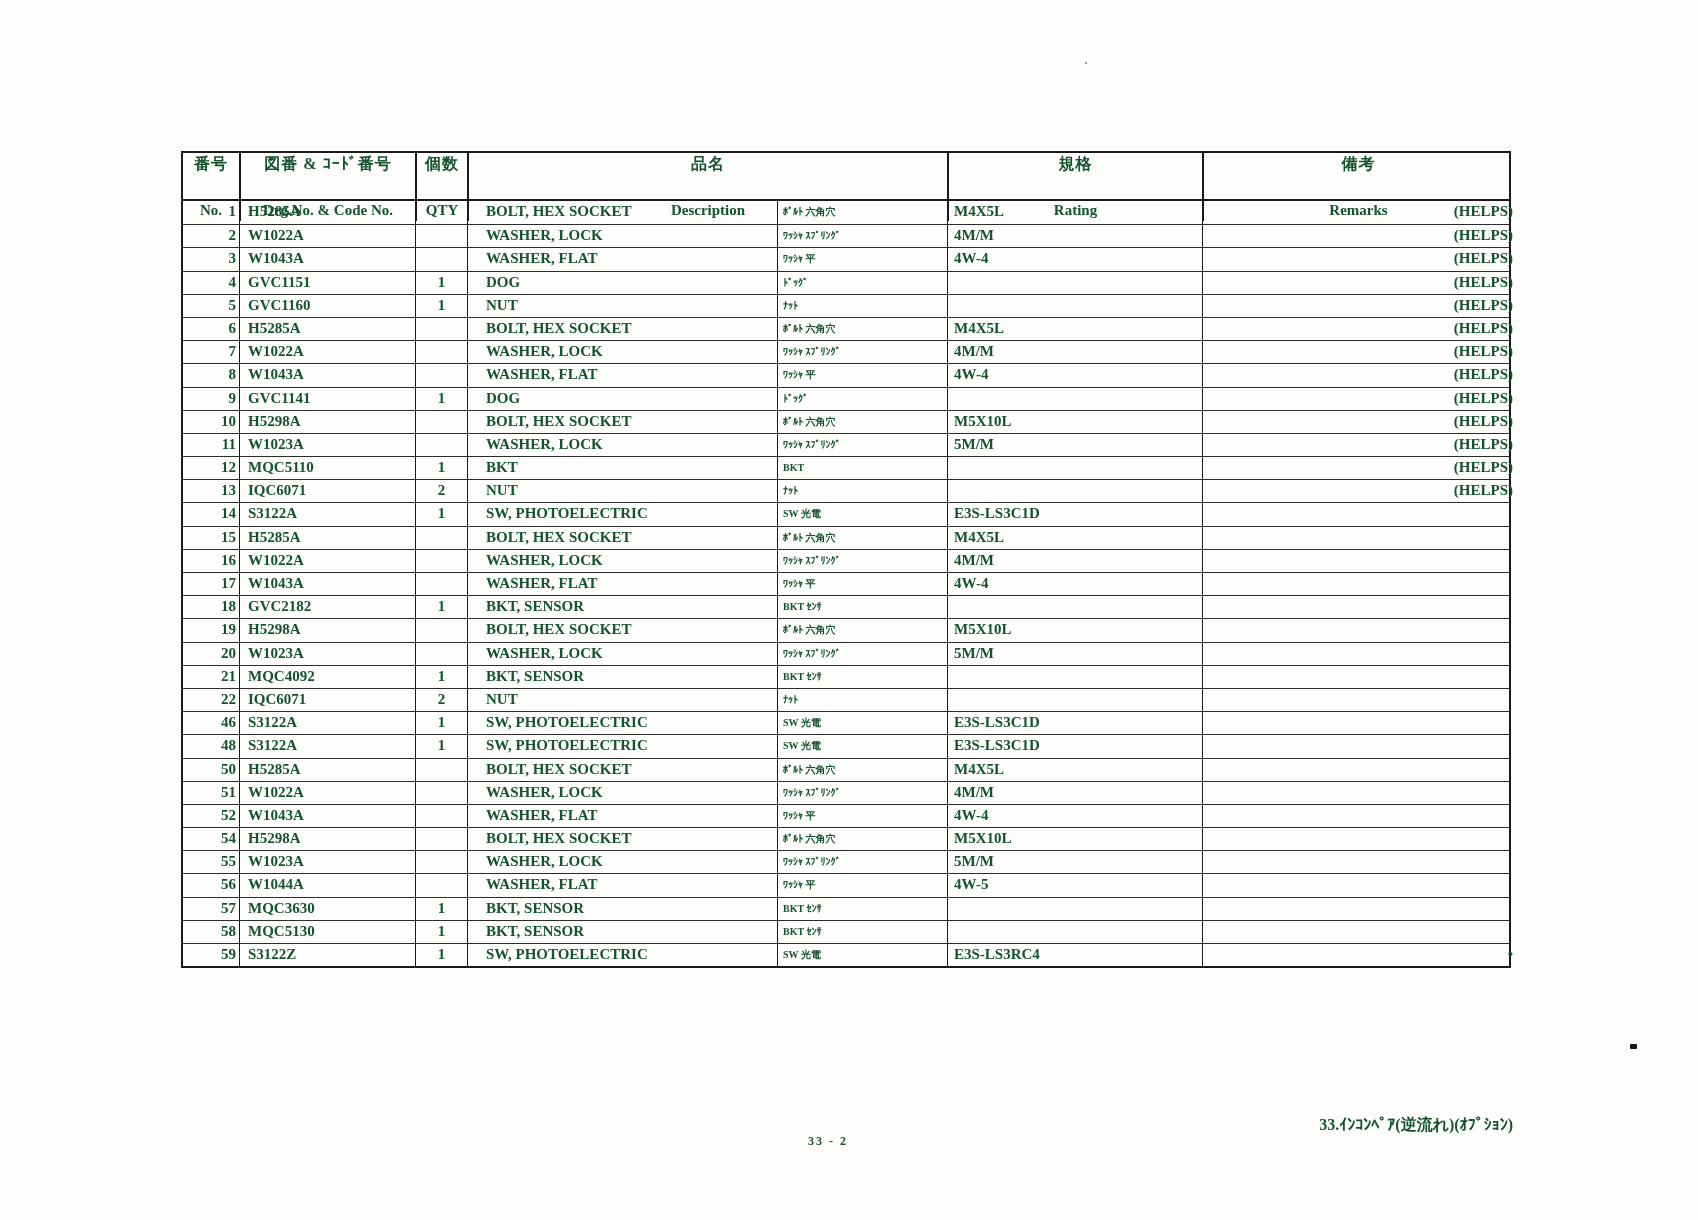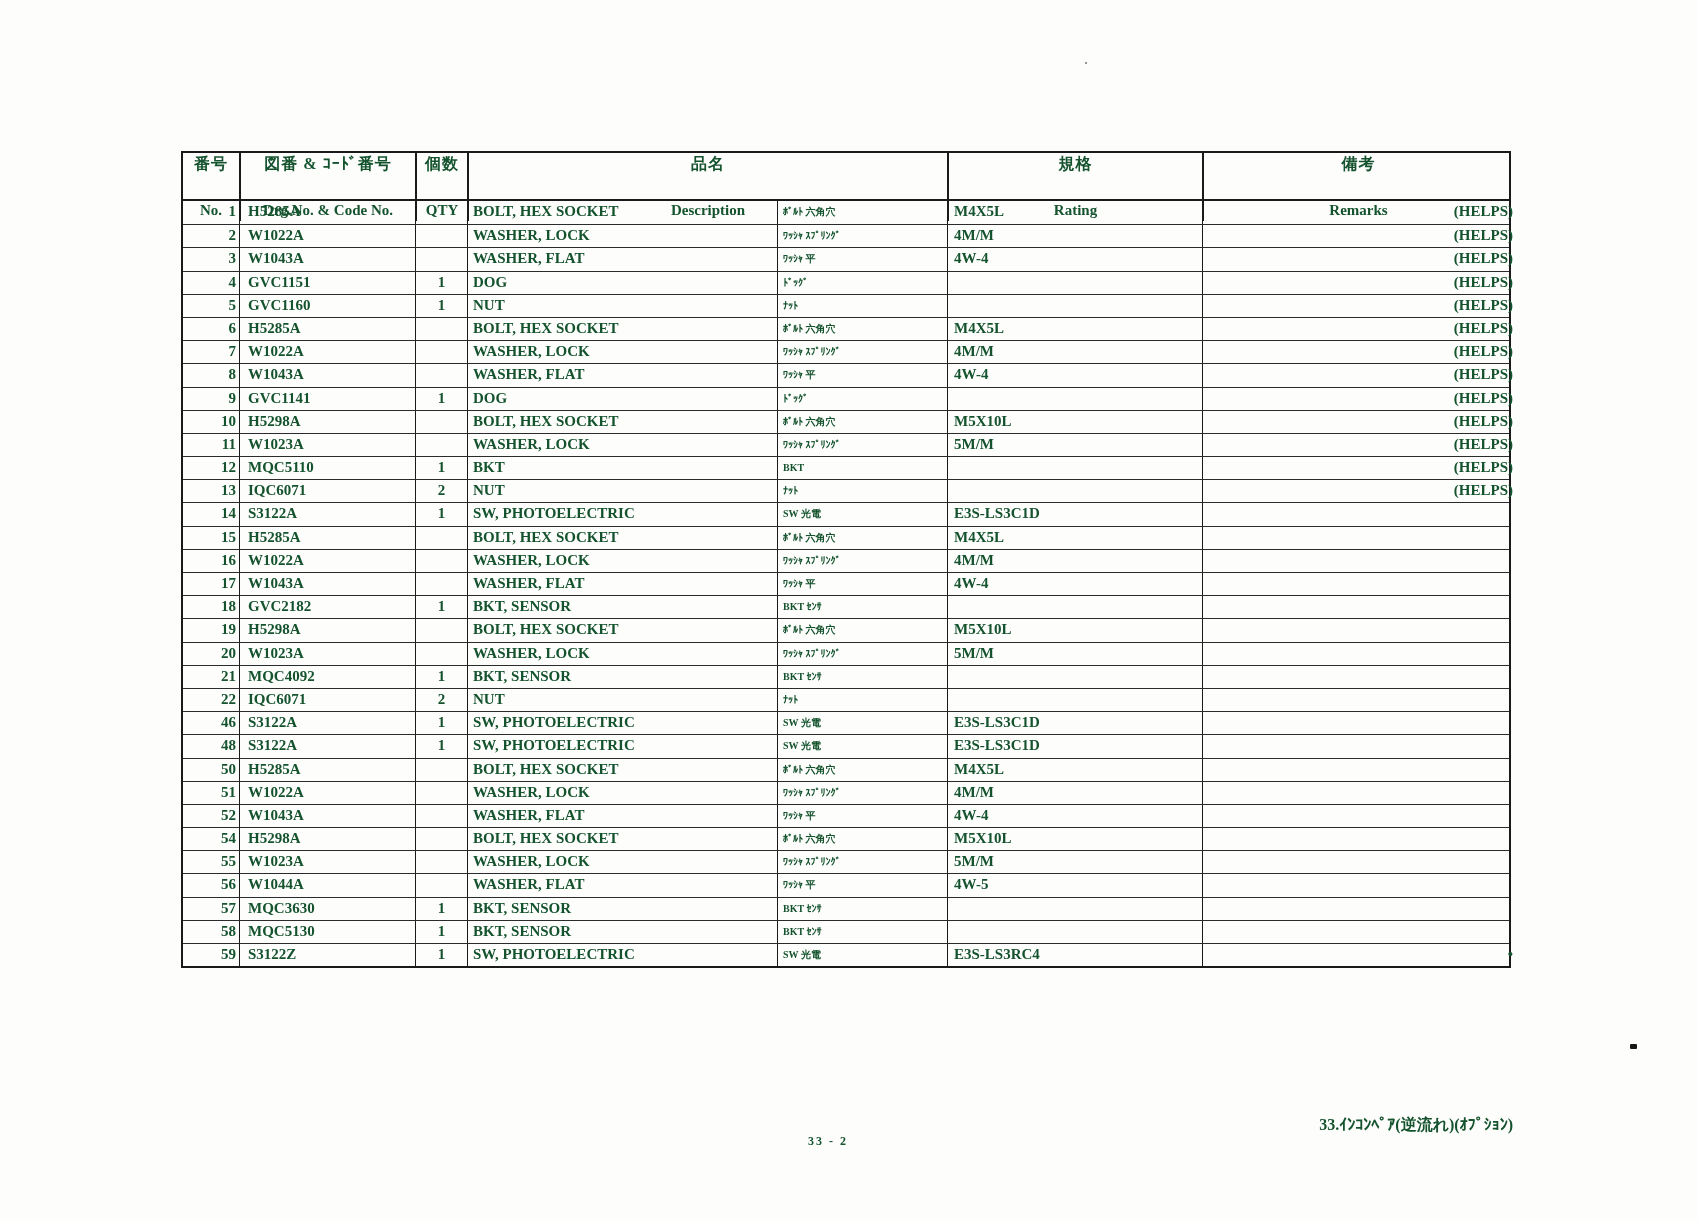--- a/index.html
+++ b/index.html
@@ -49,21 +49,21 @@
     box-sizing:border-box;
     font-size:15px;
     line-height:21.5px;
     white-space:nowrap;
     overflow:hidden;
   }
   .cell:first-child{border-left:none;}
   .c-no{text-align:right;padding-right:3px;}
   .c-code{padding-left:8px;}
   .c-qty{text-align:center;}
-  .c-desc-en{padding-left:5px;}
+  .c-desc-en{padding-left:18px;}
   .c-desc-jp{padding-left:5px;font-size:10px;}
   .c-rating{padding-left:6px;}
   .c-remarks{padding-left:8px;text-align:right;}
   
   .page-number{
     position:absolute;left:808px;top:1134px;
     font-size:12px;letter-spacing:2px;
   }
   .footer-right{
     position:absolute;right:185px;top:1113px;

